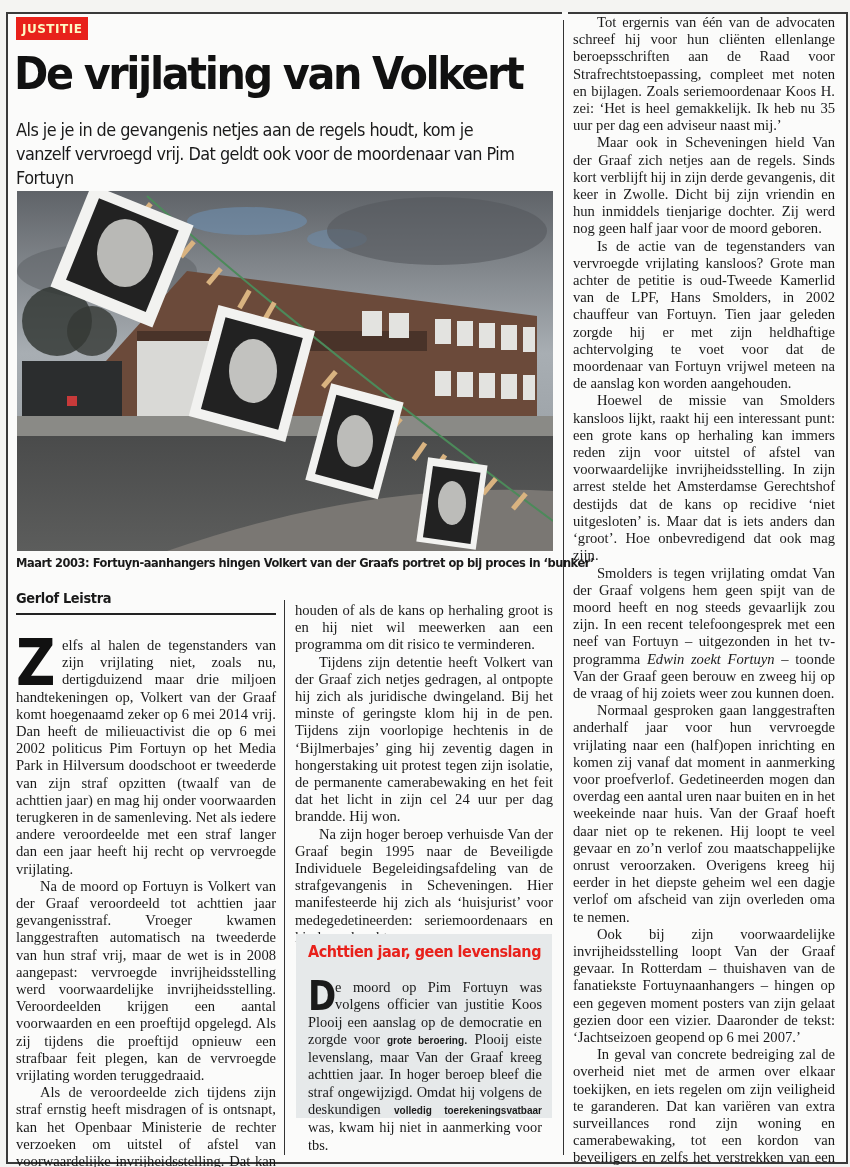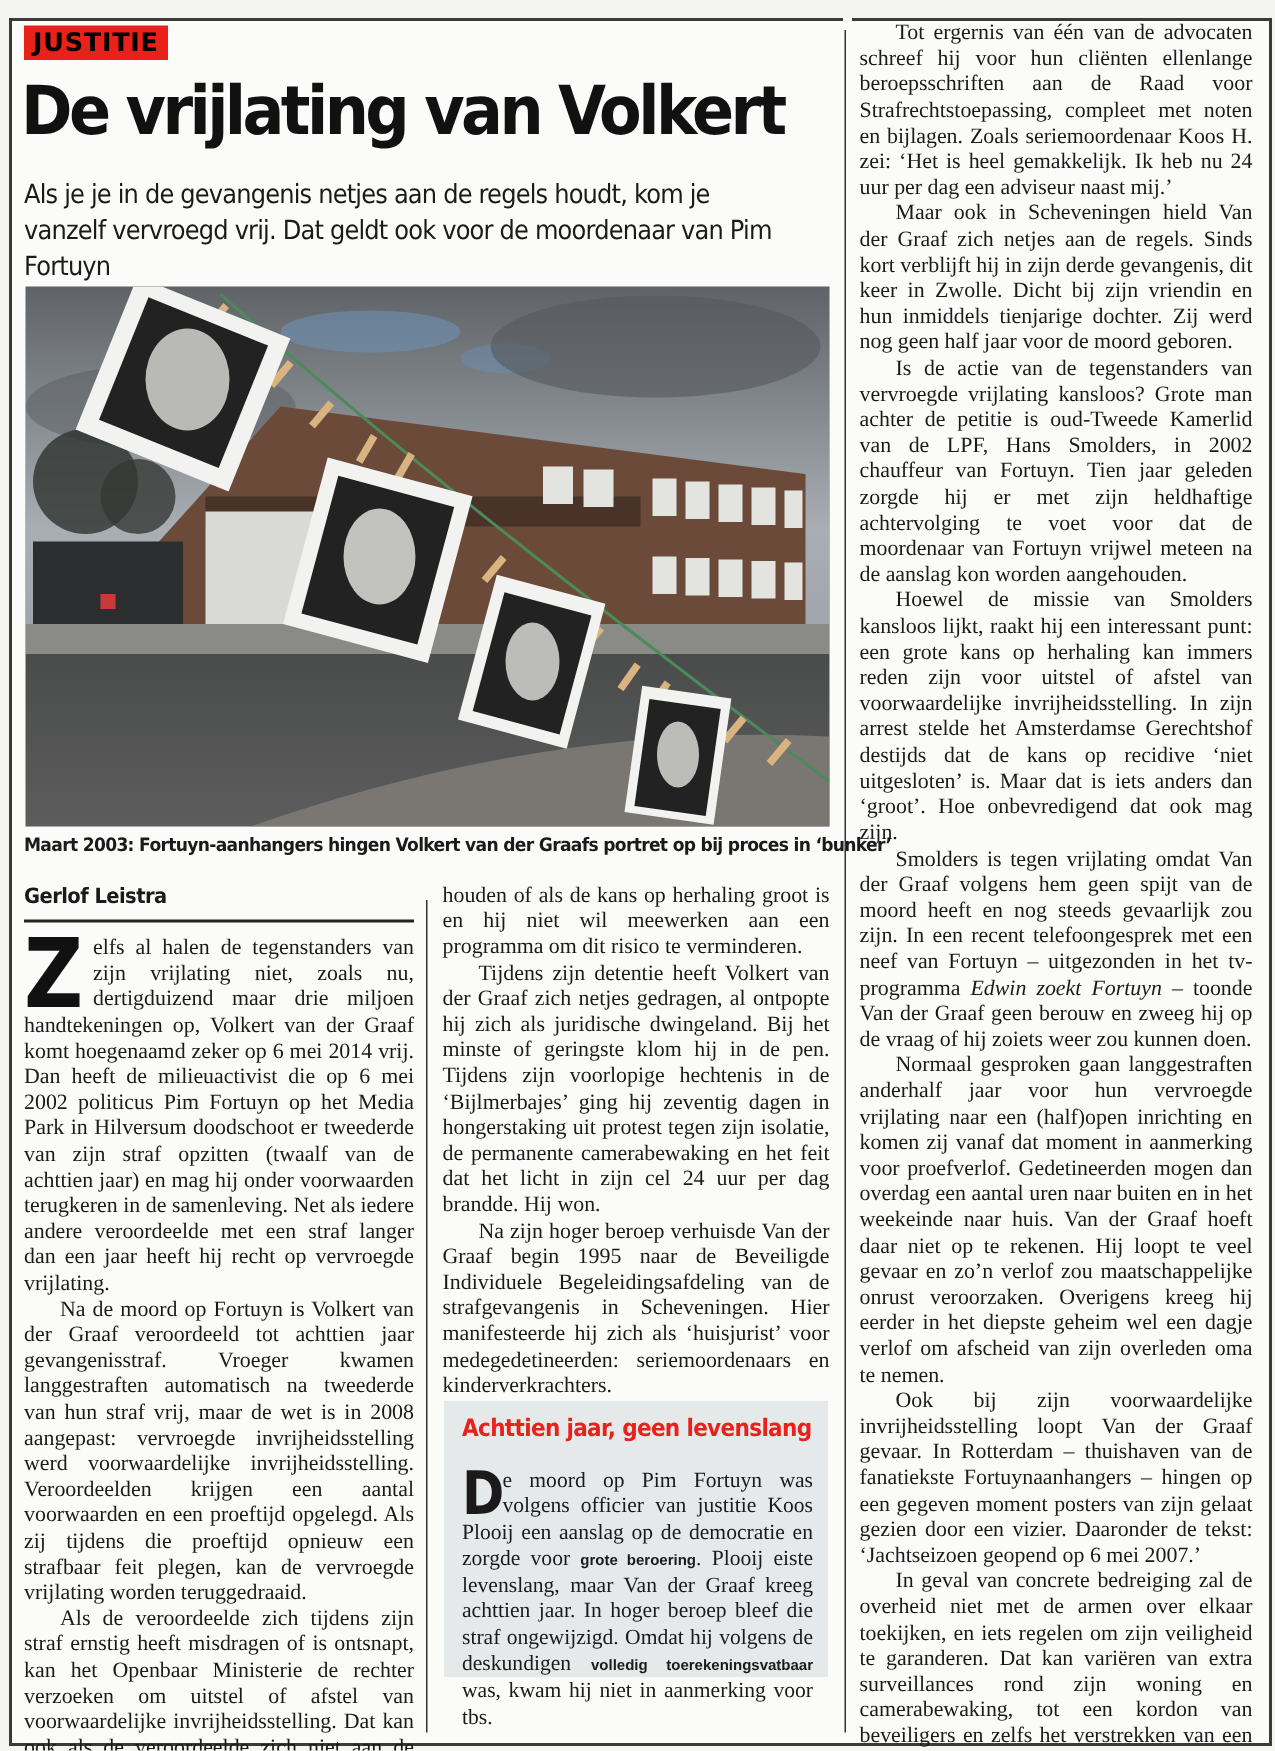--- a/index.html
+++ b/index.html
@@ -21,23 +21,23 @@
     position: absolute; left: 6px; top: 12px; width: 556px; height: 2px; background: #3a3a3a;
   }
   .top-rule-right {
     position: absolute; left: 568px; top: 12px; width: 278px; height: 2px; background: #3a3a3a;
   }
   .col-divider {
     position: absolute; width: 1px; background: #333;
   }
   .section-tag {
     position: absolute; left: 16px; top: 17px;
-    background: #e8211b; color: #000000;
-    font-family: "DejaVu Sans", sans-serif; font-weight: bold;
-    font-size: 17px; letter-spacing: 0.5px;
+    background: #e8211b; color: #fef9c3;
+    font-family: "DejaVu Sans", sans-serif; font-weight: bold;
+    font-size: 12px; letter-spacing: 0.5px;
     padding: 2px 6px 1px 6px; line-height: 20px;
   }
   .headline {
     position: absolute; left: 14px; top: 46px;
     font-family: "DejaVu Sans", sans-serif; font-weight: bold;
     font-size: 45px; letter-spacing: -2.6px; line-height: 56px;
     transform: scaleX(0.92); transform-origin: left top;
     color: #111; white-space: nowrap;
   }
   .standfirst {
@@ -63,21 +63,21 @@
     transform: scaleX(0.93); transform-origin: left top;
   }
   .byline-rule {
     position: absolute; left: 16px; top: 613px; width: 260px; height: 2px; background: #222;
   }
   .col {
     position: absolute; font-size: 14.6px; line-height: 17.2px;
     text-align: justify; hyphens: manual;
   }
   .col p { margin: 0; text-indent: 24px; }
-  .col p.no-indent { text-indent: 0; }
+  .col p.no-indent { text-indent: 0; margin-top: 13px; }
   .dropcap {
     float: left; font-family: "DejaVu Sans", sans-serif; font-weight: bold;
     font-size: 64px; line-height: 50px; margin: 1px 4px 0 0; color: #111;
     transform: scaleX(0.85); transform-origin: left top; width: 42px;
   }
   .sidebar-box {
     position: absolute; left: 296px; top: 934px; width: 256px; height: 184px;
     background: #e6e9ea;
   }
   .sidebar-title {
@@ -216,21 +216,21 @@
 </div>
 
 <div class="sidebar-box">
   <div class="sidebar-title">Achttien jaar, geen levenslang</div>
   <div class="sidebar-body">
     <span class="dropcap2">D</span><span id="sidebar-text"><span>e moord op Pim Fortuyn was volgens officier van justitie Koos Plooij een aanslag op de democratie en zorgde voor </span><span class="sans-bold">grote beroering</span><span>. Plooij eiste levenslang, maar Van der Graaf kreeg achttien jaar. In hoger beroep bleef die straf ongewijzigd. Omdat hij volgens de deskundigen </span><span class="sans-bold">volledig toerekeningsvatbaar</span><span> was, kwam hij niet in aanmerking voor tbs.</span></span>
   </div>
 </div>
 
 <div class="col" id="col3" style="left:573px; top:14px; width:262px;">
-<p><span>Tot ergernis van één van de advocaten schreef hij voor hun cliënten ellenlange beroepsschriften aan de Raad voor Strafrechtstoepassing, compleet met noten en bijlagen. Zoals seriemoordenaar Koos H. zei: ‘Het is heel gemakkelijk. Ik heb nu 24 uur per dag een adviseur naast mij.’</span></p>
+<p><span>Tot ergernis van één van de advocaten schreef hij voor hun cliënten ellenlange beroepsschriften aan de Raad voor Strafrechtstoepassing, compleet met noten en bijlagen. Zoals seriemoordenaar Koos H. zei: ‘Het is heel gemakkelijk. Ik heb nu 35 uur per dag een adviseur naast mij.’</span></p>
     <p><span>Maar ook in Scheveningen hield Van der Graaf zich netjes aan de regels. Sinds kort verblijft hij in zijn derde gevangenis, dit keer in Zwolle. Dicht bij zijn vriendin en hun inmiddels tienjarige dochter. Zij werd nog geen half jaar voor de moord geboren.</span></p>
     <p><span>Is de actie van de tegenstanders van vervroegde vrijlating kansloos? Grote man achter de petitie is oud-Tweede Kamerlid van de LPF, Hans Smolders, in 2002 chauffeur van Fortuyn. Tien jaar geleden zorgde hij er met zijn heldhaftige achtervolging te voet voor dat de moordenaar van Fortuyn vrijwel meteen na de aanslag kon worden aangehouden.</span></p>
     <p><span>Hoewel de missie van Smolders kansloos lijkt, raakt hij een interessant punt: een grote kans op herhaling kan immers reden zijn voor uitstel of afstel van voorwaardelijke invrijheidsstelling. In zijn arrest stelde het Amsterdamse Gerechtshof destijds dat de kans op recidive ‘niet uitgesloten’ is. Maar dat is iets anders dan ‘groot’. Hoe onbevredigend dat ook mag zijn.</span></p>
     <p><span>Smolders is tegen vrijlating omdat Van der Graaf volgens hem geen spijt van de moord heeft en nog steeds gevaarlijk zou zijn. In een recent telefoongesprek met een neef van Fortuyn – uitgezonden in het tv-programma </span><em>Edwin zoekt Fortuyn</em><span> – toonde Van der Graaf geen berouw en zweeg hij op de vraag of hij zoiets weer zou kunnen doen.</span></p>
     <p><span>Normaal gesproken gaan langgestraften anderhalf jaar voor hun vervroegde vrijlating naar een (half)open inrichting en komen zij vanaf dat moment in aanmerking voor proefverlof. Gedetineerden mogen dan overdag een aantal uren naar buiten en in het weekeinde naar huis. Van der Graaf hoeft daar niet op te rekenen. Hij loopt te veel gevaar en zo’n verlof zou maatschappelijke onrust veroorzaken. Overigens kreeg hij eerder in het diepste geheim wel een dagje verlof om afscheid van zijn overleden oma te nemen.</span></p>
     <p><span>Ook bij zijn voorwaardelijke invrijheidsstelling loopt Van der Graaf gevaar. In Rotterdam – thuishaven van de fanatiekste Fortuynaanhangers – hingen op een gegeven moment posters van zijn gelaat gezien door een vizier. Daaronder de tekst: ‘Jachtseizoen geopend op 6 mei 2007.’</span></p>
     <p><span>In geval van concrete bedreiging zal de overheid niet met de armen over elkaar toekijken, en iets regelen om zijn veiligheid te garanderen. Dat kan variëren van extra surveillances rond zijn woning en camerabewaking, tot een kordon van beveiligers en zelfs het verstrekken van een andere identiteit en vertrek naar het buitenland.</span></p>
   </div>
 
 </body></html>

